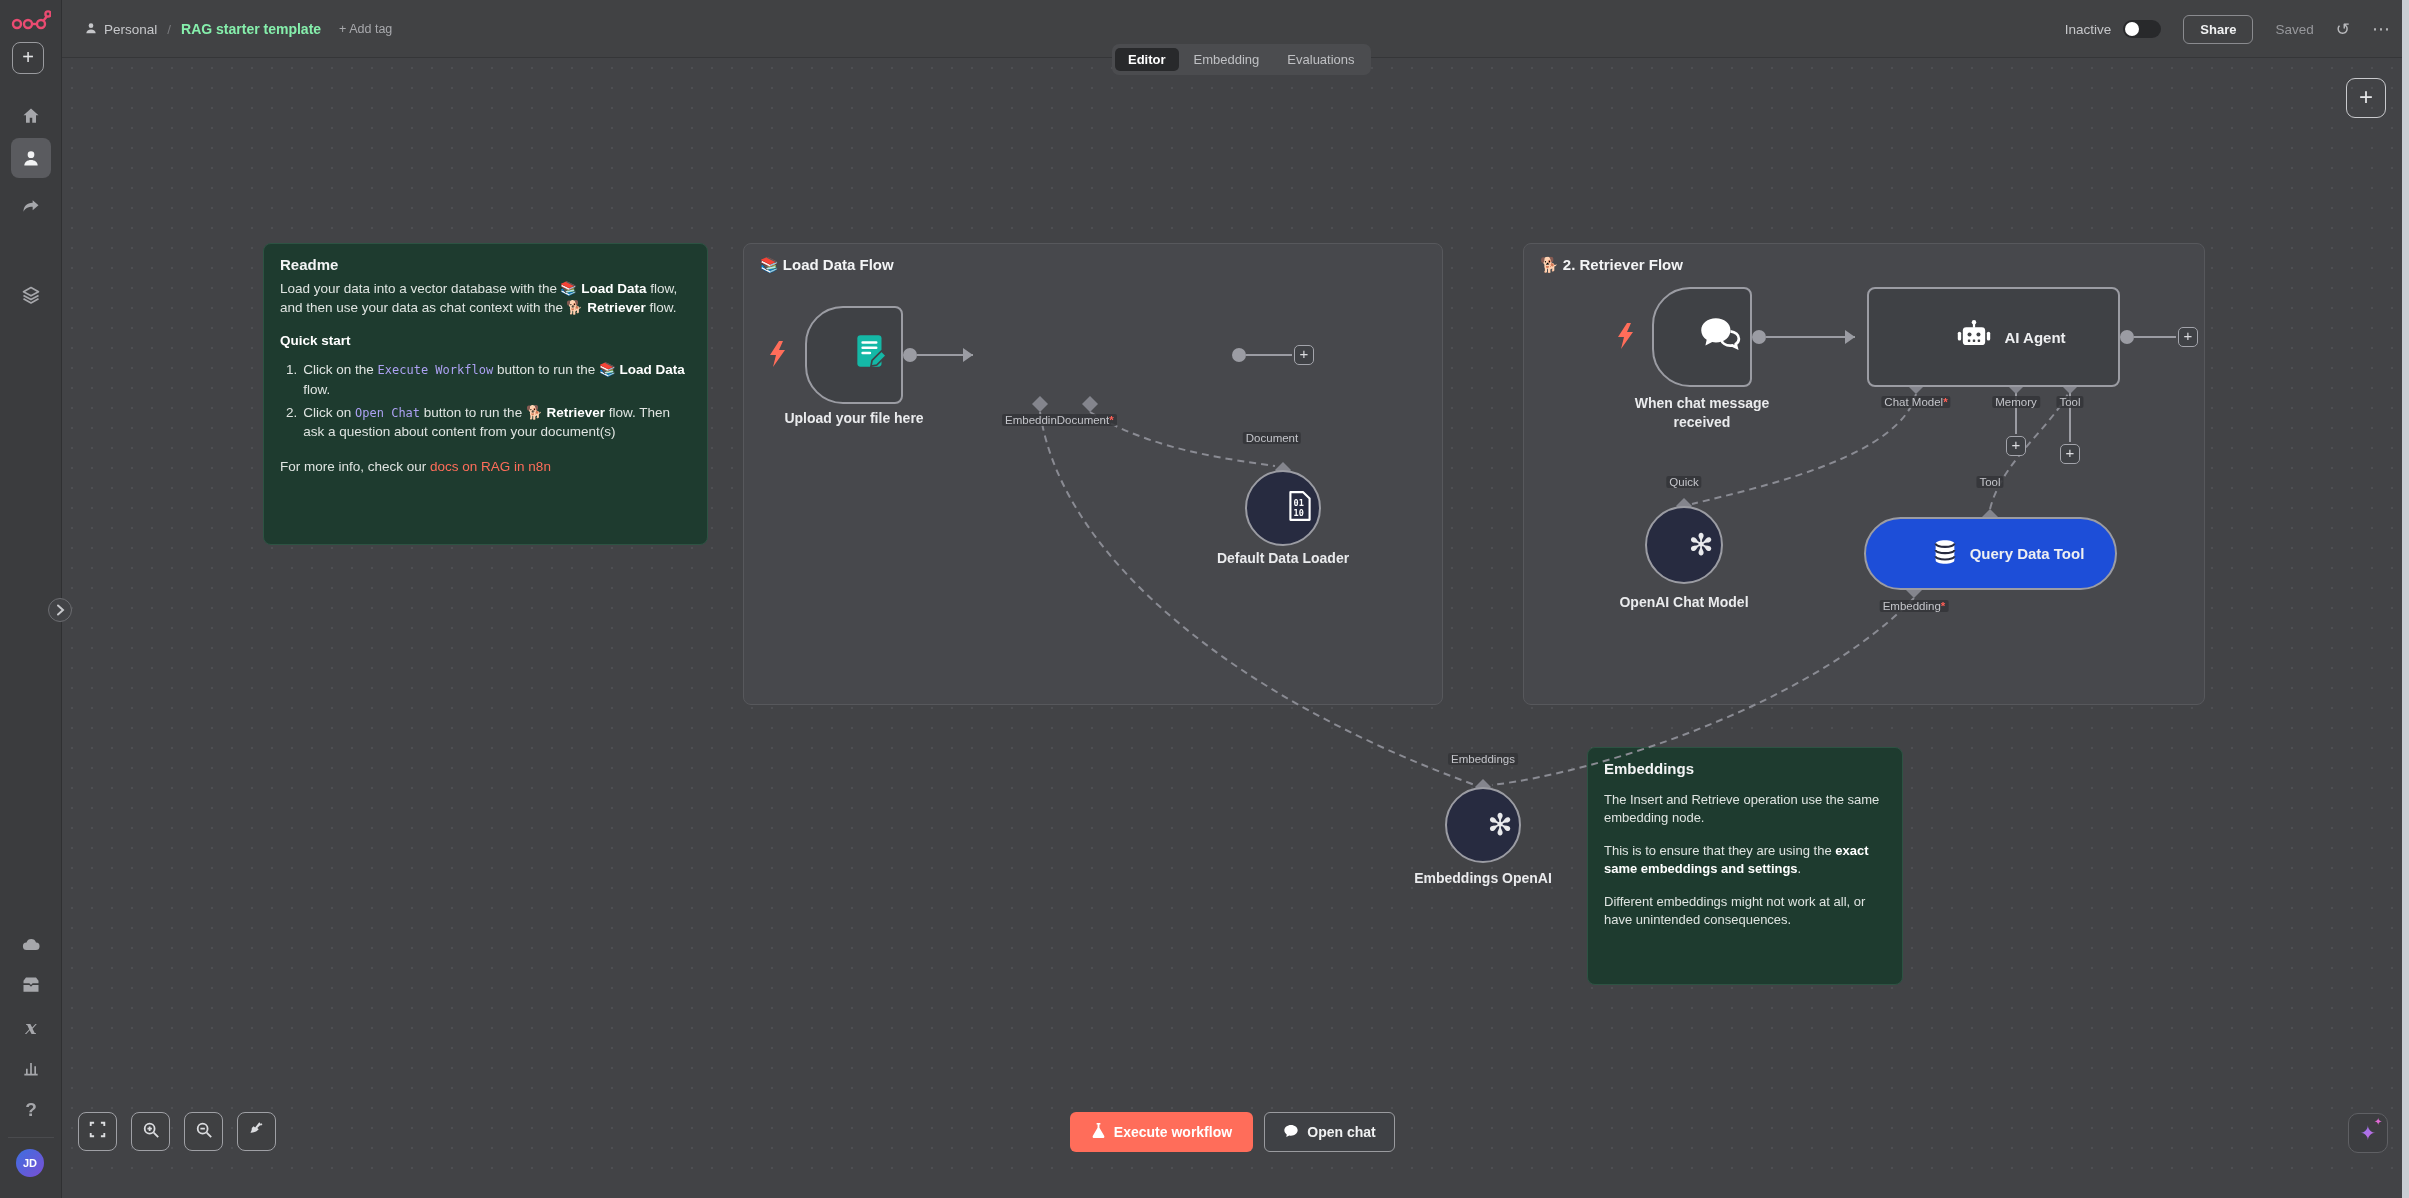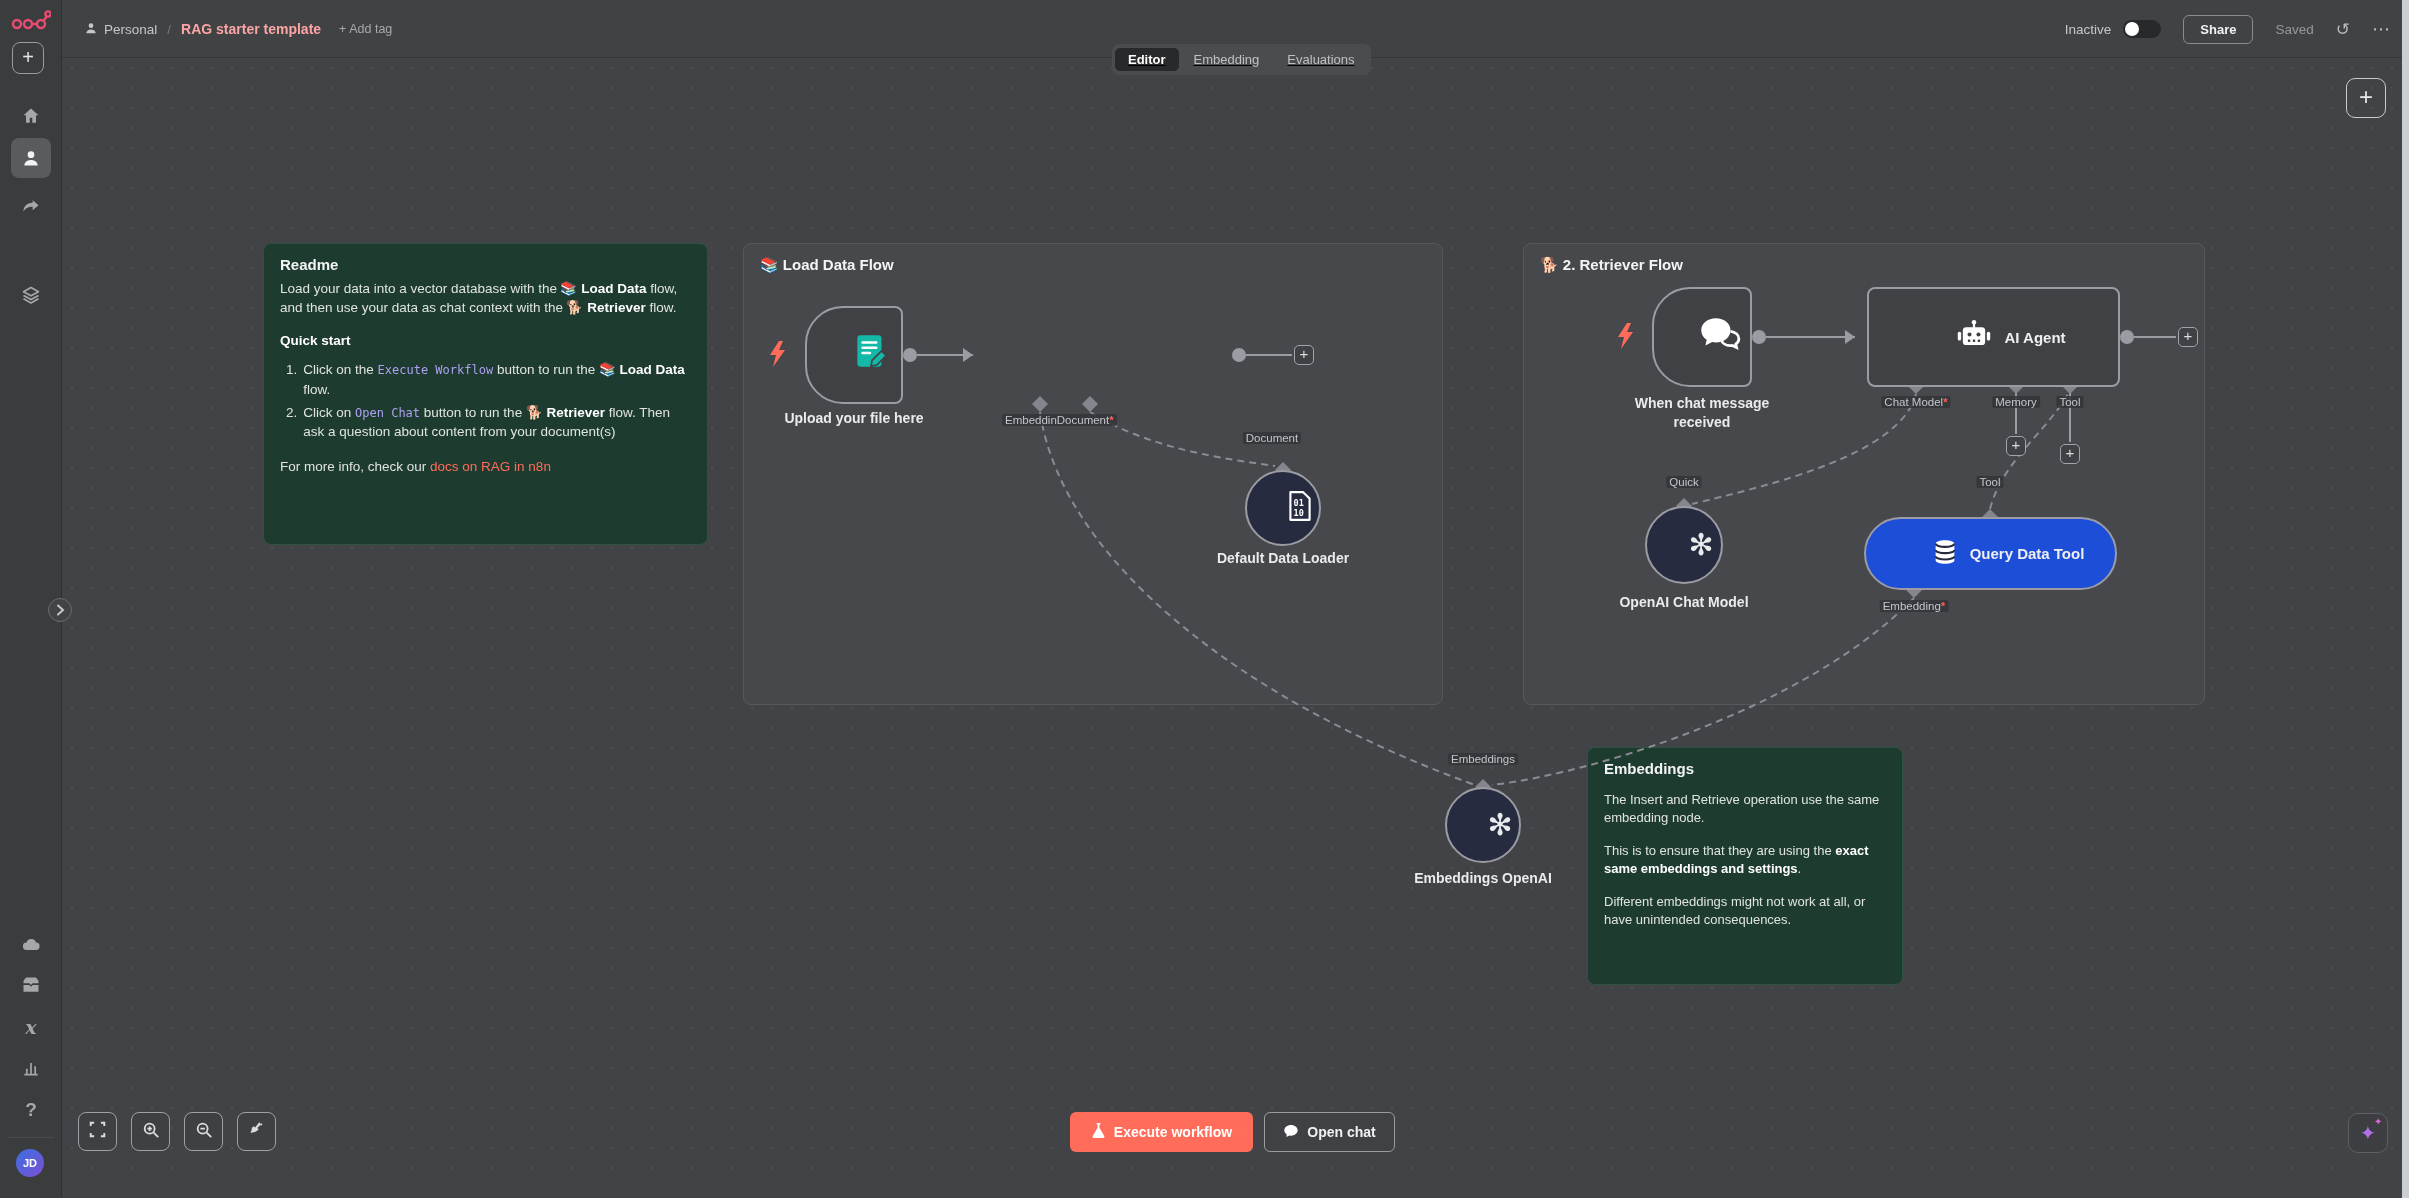--- a/index.html
+++ b/index.html
@@ -24,35 +24,35 @@
   .avatar { position:absolute; left:16px; top:1149px; width:28px; height:28px; border-radius:50%;
     background:linear-gradient(135deg,#3d6fe0,#7a4fd4); color:#fff; font-size:11px; font-weight:700;
     display:flex; align-items:center; justify-content:center; cursor:pointer; }
 
   
   .header { position:absolute; left:62px; top:0; right:0; height:58px; background:#414244;
     border-bottom:1px solid #353638; z-index:30; }
   .crumbs { position:absolute; left:22px; top:0; height:58px; display:flex; align-items:center; gap:10px; }
   .crumb-proj { color:#c6c7ca; font-size:13.5px; display:flex; align-items:center; gap:6px; cursor:pointer;text-align:center; }
   .crumb-sep { color:#77787b; font-size:13.5px; }
-  .wf-title { color:#fca5a5; font-size:14px; font-weight:600; cursor:text; }
+  .wf-title { color:#86efac; font-size:14px; font-weight:600; cursor:text; }
   .add-tag { color:#a8a9ad; font-size:12.5px; margin-left:8px; cursor:pointer; }
   .hdr-right { position:absolute; right:18px; top:0; height:58px; display:flex; align-items:center; gap:22px; }
   .inactive-lbl { color:#c6c7ca; font-size:13.5px; }
   .toggle { width:38px; height:18px; border-radius:9px; background:#28292b; position:relative; cursor:pointer; }
   .toggle .knob { position:absolute; left:2px; top:2px; width:14px; height:14px; border-radius:50%; background:#fff; }
   .share-btn { border:1px solid #8a8b8f; border-radius:6px; color:#f0f1f2; font-size:13px; font-weight:700;
     padding:6px 16px; cursor:pointer; background:transparent; }
   .saved-lbl { color:#97989c; font-size:13.5px; }
   .hicon { color:#b9babd; font-size:17px; cursor:pointer; }
   .dots { color:#b9babd; font-size:18px; letter-spacing:1px; cursor:pointer; }
 
   
   .tabbar { position:absolute; left:1112px; top:44px; height:31px; background:#4b4c4f;
-    border-radius:7px; display:flex; align-items:center; padding:3px; gap:2px; z-index:35;text-decoration:underline; }
+    border-radius:7px; display:flex; align-items:center; padding:3px; gap:2px; z-index:35; }
   .tab { font-size:13px; color:#bfc0c3; padding:4px 13px; border-radius:5px; cursor:pointer; white-space:nowrap; }
   .tab.active { background:#28292b; color:#fff; font-weight:700; }
 
   
   .canvas-bg { position:absolute; left:62px; top:58px; right:7px; bottom:28px; background:#424346;
     background-image:radial-gradient(#4e4f53 1.1px, transparent 1.1px); background-size:20px 20px; z-index:0; }
 
   .sticky { position:absolute; border-radius:8px; z-index:2; }
   .sticky.gray { background:#47484c; border:1px solid #57585c; }
   .sticky.green { background:#1e3b2f; border:1px solid #2d5343; }

